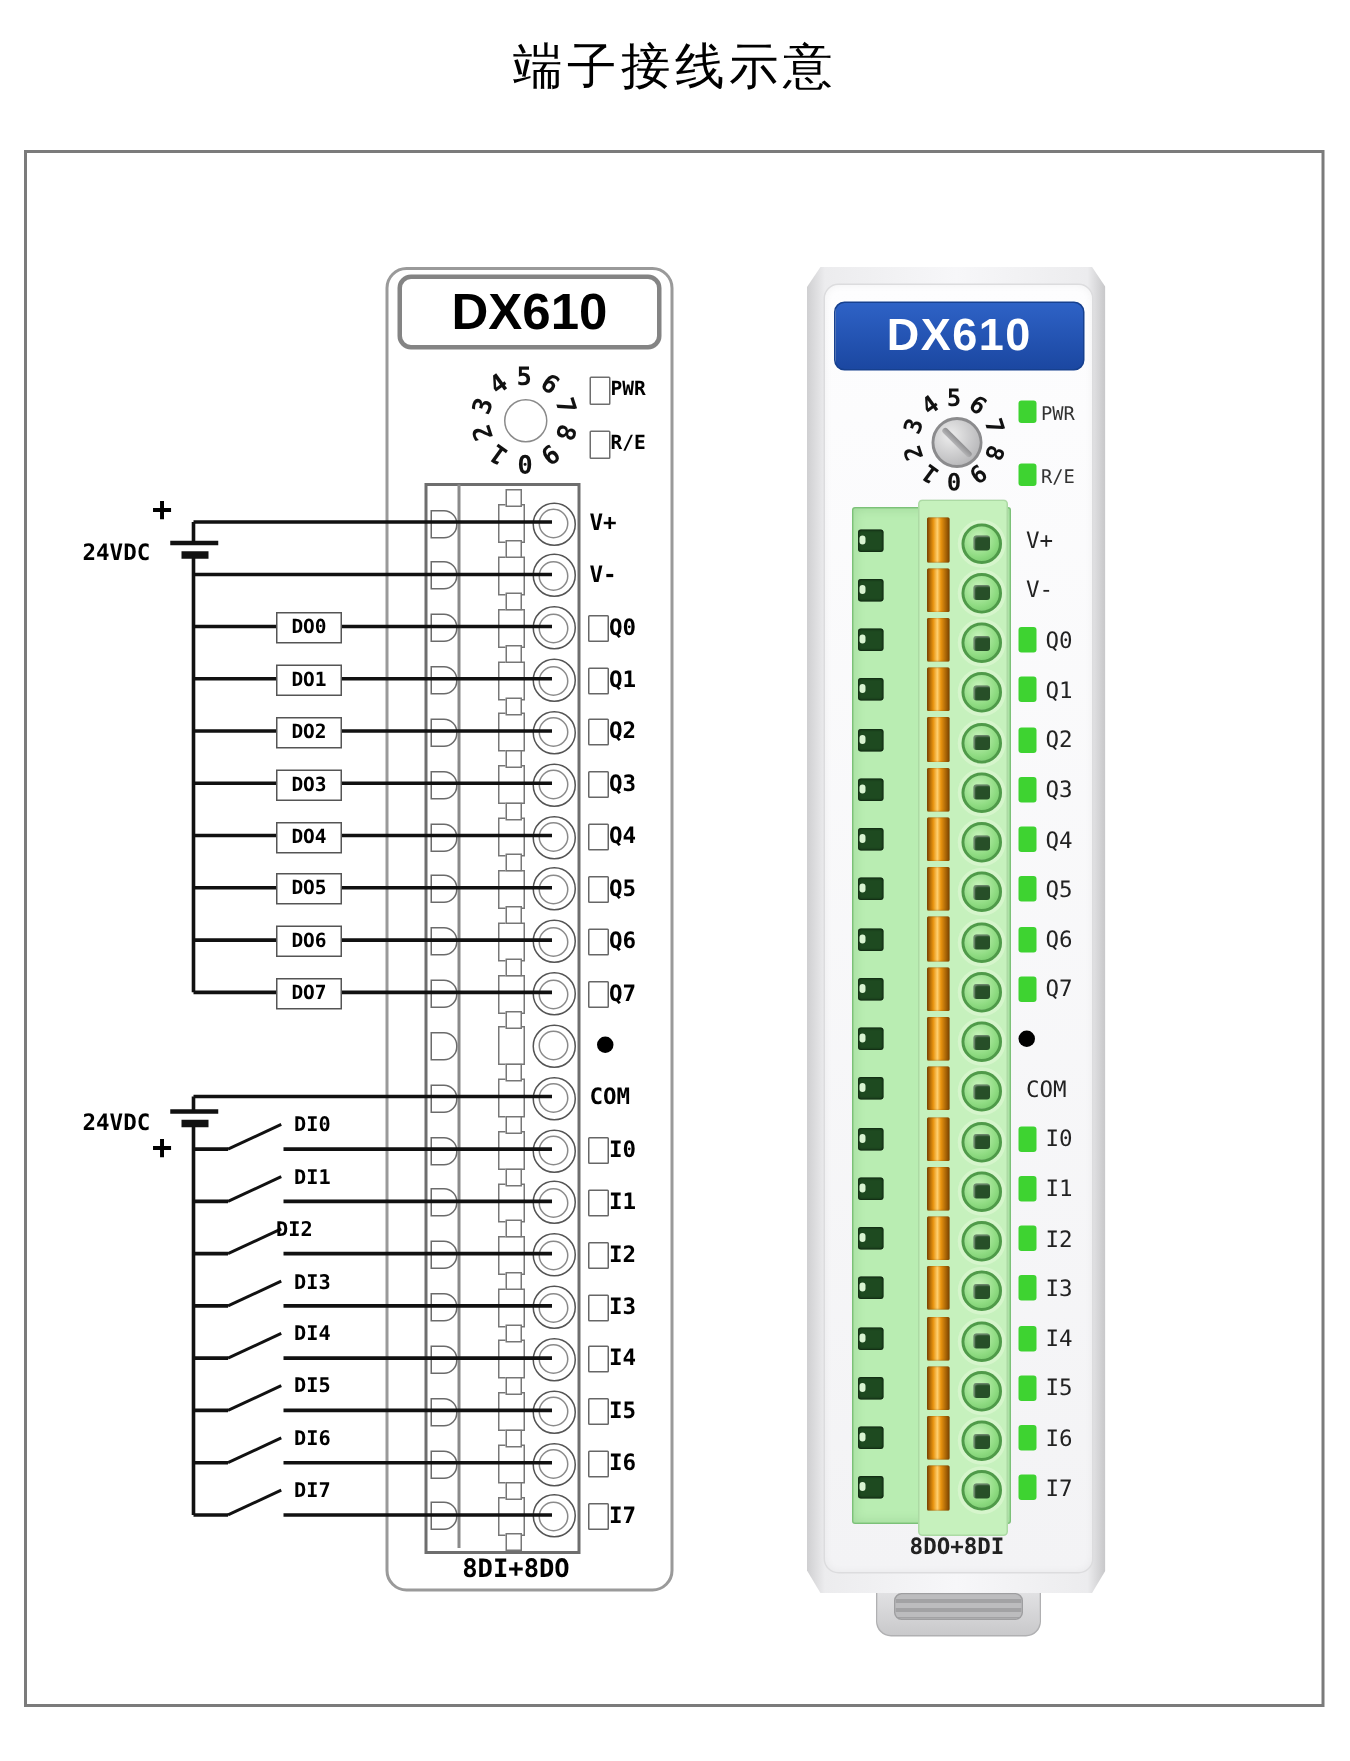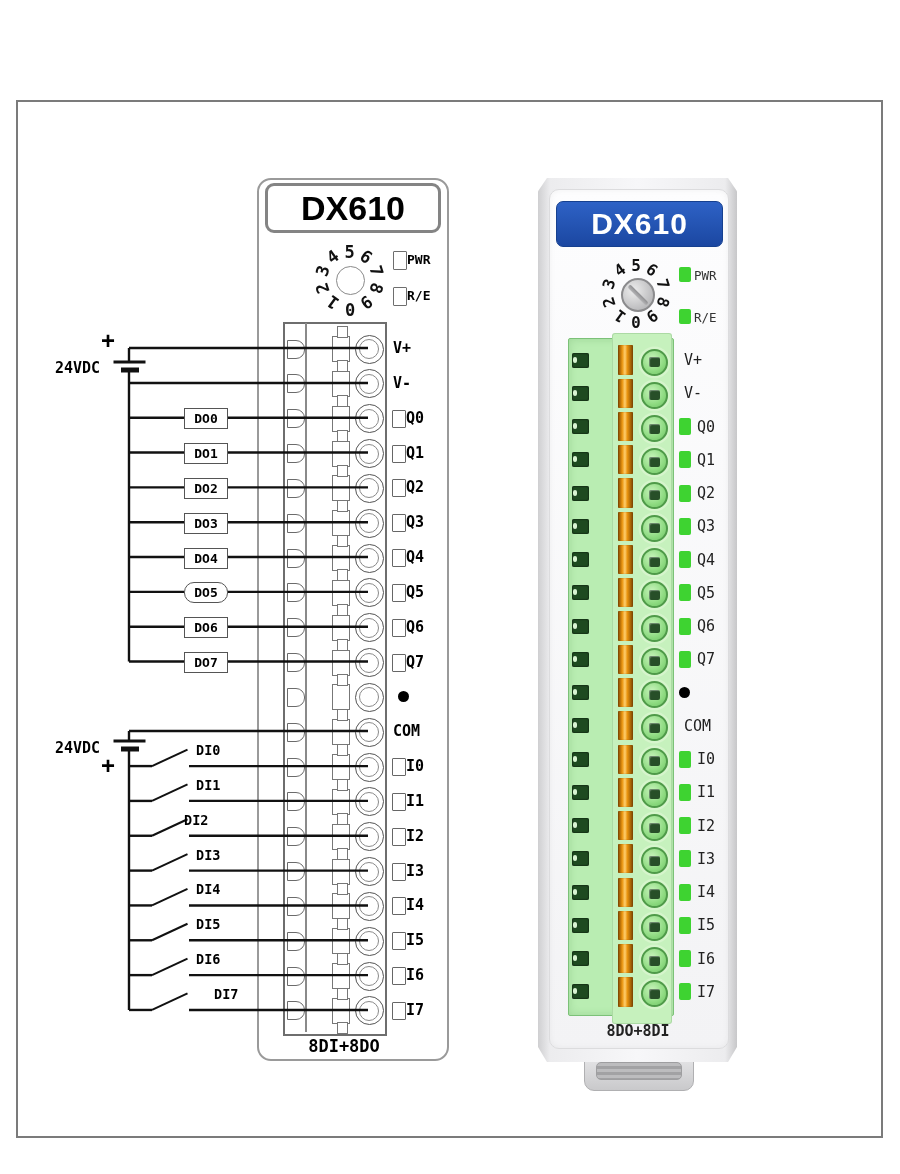--- a/index.html
+++ b/index.html
@@ -72,20 +72,21 @@
   .rled{width:12px;height:17px;border-radius:2px;}
   .rtxt{font-weight:500;font-size:15px;color:#222;line-height:18px;}
   .rdot{width:11px;height:11px;border-radius:50%;background:#000;}
   #rbottom{left:568px;top:1022px;width:140px;text-align:center;font-weight:bold;font-size:15px;color:#222;}
 </style>
 </head>
 <body>
 
 <div id="canvas">
 
+  <div id="page-title" class="abs">端子接线示意</div>
   <div id="frame" class="abs"></div>
 
   <div id="lmod" class="abs"></div>
   <div id="lmodel" class="abs">DX610</div>
   <div id="ldial" class="abs dialring"></div>
   <div id="ldial-digits">
       <div class="abs digit" style="left: 349.5px; top: 251.5px; font-size: 17px; transform: translate(-50%, -50%) rotate(0deg);">5</div>
       <div class="abs digit" style="left: 365.958px; top: 256.848px; font-size: 17px; transform: translate(-50%, -50%) rotate(36deg);">6</div>
       <div class="abs digit" style="left: 376.13px; top: 270.848px; font-size: 17px; transform: translate(-50%, -50%) rotate(72deg);">7</div>
       <div class="abs digit" style="left: 376.13px; top: 288.152px; font-size: 17px; transform: translate(-50%, -50%) rotate(108deg);">8</div>
@@ -323,31 +324,31 @@
       <line x1="129" y1="1009.96" x2="152" y2="1009.96" stroke="#111111" stroke-width="2.4"></line>
       <line x1="152" y1="1009.96" x2="187.5" y2="993.46" stroke="#111111" stroke-width="2"></line>
       <line x1="189" y1="1009.96" x2="368" y2="1009.96" stroke="#111111" stroke-width="2.4"></line>
     </svg>
   <div id="left-overlays">
       <div class="abs dobox" style="left: 184px; top: 408.18px;">DO0</div>
       <div class="abs dobox" style="left: 184px; top: 443.02px;">DO1</div>
       <div class="abs dobox" style="left: 184px; top: 477.86px;">DO2</div>
       <div class="abs dobox" style="left: 184px; top: 512.7px;">DO3</div>
       <div class="abs dobox" style="left: 184px; top: 547.54px;">DO4</div>
-      <div class="abs dobox" style="left: 184px; top: 582.38px; border-radius: 10px;">DO5</div>
+      <div class="abs dobox" style="left: 184px; top: 582.38px;">DO5</div>
       <div class="abs dobox" style="left: 184px; top: 617.22px;">DO6</div>
       <div class="abs dobox" style="left: 184px; top: 652.06px;">DO7</div>
       <div class="abs dilabel" style="left: 196px; top: 743.08px;">DI0</div>
       <div class="abs dilabel" style="left: 196px; top: 777.92px;">DI1</div>
       <div class="abs dilabel" style="left: 184px; top: 812.76px;">DI2</div>
       <div class="abs dilabel" style="left: 196px; top: 847.6px;">DI3</div>
       <div class="abs dilabel" style="left: 196px; top: 882.44px;">DI4</div>
       <div class="abs dilabel" style="left: 196px; top: 917.28px;">DI5</div>
       <div class="abs dilabel" style="left: 196px; top: 952.12px;">DI6</div>
-      <div class="abs dilabel" style="left: 196px; top: 986.96px; margin-left: 18px;">DI7</div>
+      <div class="abs dilabel" style="left: 196px; top: 986.96px;">DI7</div>
     </div>
 
   <div id="rclip" class="abs"></div>
   <div id="rclipslot" class="abs"></div>
   <div id="rbody" class="abs"></div>
   <div id="rpanel" class="abs"></div>
   <div id="rbanner" class="abs">DX610</div>
   <div id="rknob" class="abs">
     <div id="rknobslot"></div>
   </div>

